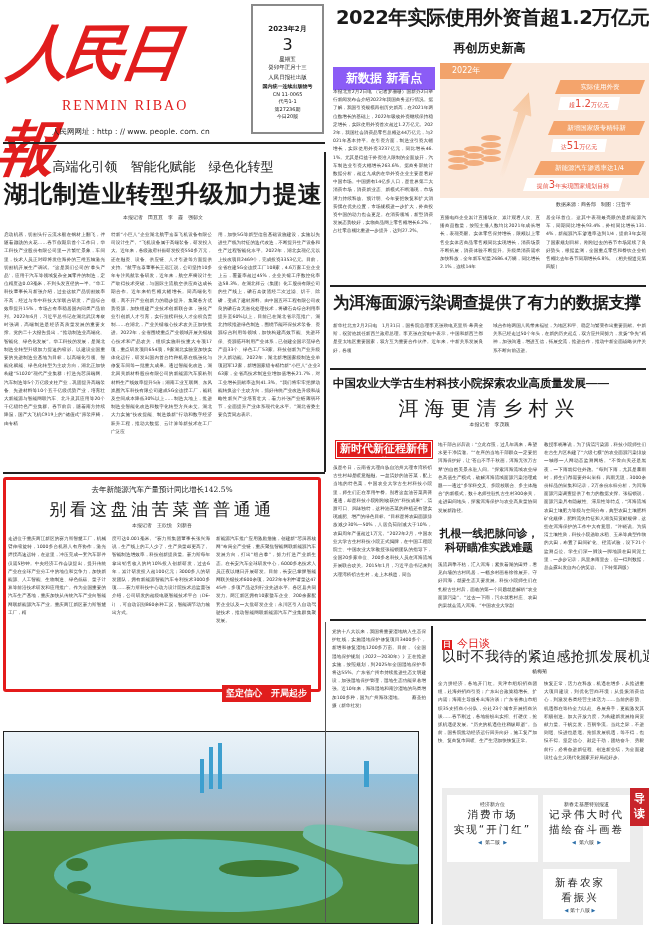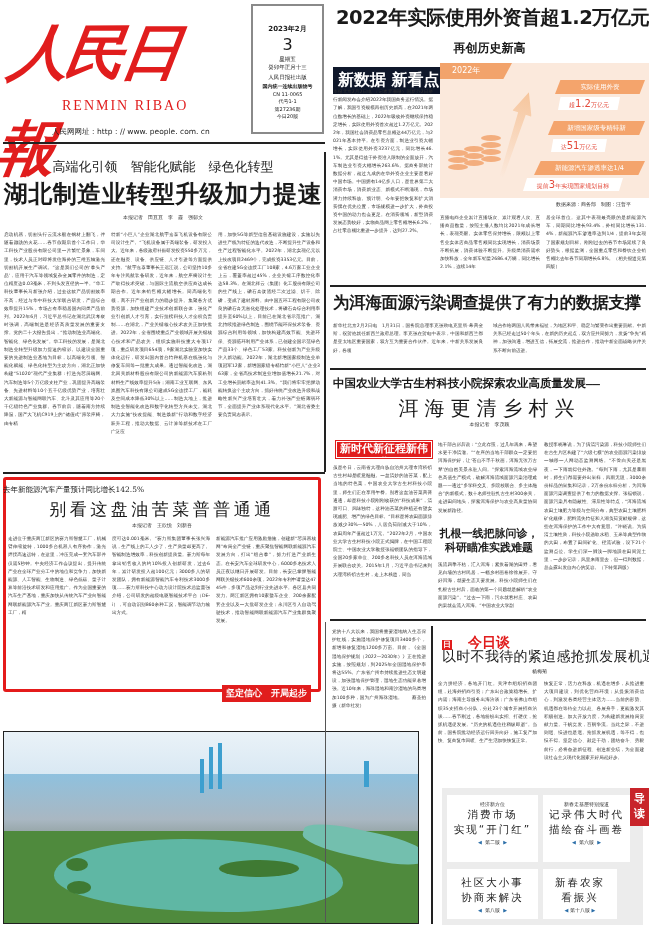--- a/index.html
+++ b/index.html
@@ -12,21 +12,21 @@
   .logo-en { left: 62px; top: 98px; font-family: "Liberation Serif", serif; color: #e11d1d; font-size: 14px; letter-spacing: 2px; }
   .website { left: 52px; top: 127px; font-size: 7.5px; color: #222; }
   .datebox { left: 251px; top: 4px; width: 73px; height: 130px; border: 2px solid #8a8a8a; text-align: center; font-size: 5.5px; line-height: 1.5; padding-top: 6px; }
   .datebox .ym { font-size: 7px; font-weight: bold; margin-top: 12px; }
   .datebox .day { font-size: 16px; line-height: 20px; }
   .datebox .small { font-size: 5px; }
 
   
   .top-headline { left: 336px; top: 4px; width: 310px; font-family: "DejaVu Sans", sans-serif; font-weight: bold; font-size: 19.5px; letter-spacing: -0.5px; white-space: nowrap; }
   .top-sub { left: 330px; top: 40px; width: 319px; text-align: center; font-family: "DejaVu Serif", serif; font-weight: bold; font-size: 12px; }
-  .tag-red { background: #0f172a; color: #fff; font-weight: bold; font-size: 16px; padding: 3px 5px; white-space: nowrap; }
+  .tag-red { background: #8b5cf6; color: #fff; font-weight: bold; font-size: 12px; padding: 3px 13px; white-space: nowrap; }
 
   .info-panel { left: 440px; top: 63px; width: 209px; height: 135px; background: #fbe9dc; }
   .info-yr { left: 440px; top: 63px; width: 72px; height: 16px; background: #f2a36b; color: #fff; font-size: 8px; line-height: 16px; padding-left: 12px; clip-path: polygon(0 0, 100% 0, 88% 100%, 0 100%); }
   .info-band { background: #f4a46c; color: #fff; font-size: 6.5px; text-align: center; line-height: 14px; height: 14px; clip-path: polygon(6% 0, 100% 0, 94% 100%, 0 100%); }
   .info-val { background: #fff; color: #e3493a; font-size: 6px; text-align: center; height: 13px; line-height: 13px; clip-path: polygon(4% 0, 100% 0, 96% 100%, 0 100%); }
   .info-val b { font-size: 10px; font-weight: normal; }
   .coin { background: #f3ae7e; border-radius: 50%; width: 20px; height: 6px; }
   .arrow { left: 505px; top: 90px; width: 20px; height: 90px; background: linear-gradient(to top, #fbe9dc, #f6c59c); clip-path: polygon(50% 0, 100% 25%, 70% 25%, 60% 100%, 40% 100%, 30% 25%, 0 25%); transform: rotate(18deg); }
   .credit { font-size: 5px; color: #333; white-space: nowrap; }
 
@@ -34,41 +34,41 @@
   .text { font-size: 4.6px; line-height: 8.2px; color: #333; text-align: justify; overflow: hidden; word-break: break-all; }
 
   .rule { background: #222; height: 2px; }
   .vrule { background: #222; width: 1.5px; }
 
   .kicker { font-family: "DejaVu Serif", serif; font-size: 13px; text-align: center; white-space: nowrap; color: #222; }
   .hubei-title { font-family: "DejaVu Sans", sans-serif; font-weight: bold; font-size: 24px; letter-spacing: 0.5px; text-align: center; white-space: nowrap; }
   .byline { font-size: 5px; text-align: center; color: #333; white-space: nowrap; }
 
   .li-title { font-family: "DejaVu Serif", serif; font-weight: bold; font-size: 16.5px; white-space: nowrap; letter-spacing: -0.3px; }
-  .agri-kicker { font-family: Liberation Mono, monospace; font-weight: bold; font-size: 11.5px; white-space: nowrap; }
+  .agri-kicker { font-family: Liberation Sans, sans-serif; font-weight: bold; font-size: 11.5px; white-space: nowrap; }
   .agri-title { font-family: "DejaVu Sans", sans-serif; font-size: 20px; letter-spacing: 6px; white-space: nowrap; text-align: center; }
   .red-banner { background: #e11d1d; color: #fff; font-weight: bold; font-size: 11px; border: 1.5px solid #fff; outline: 1.5px solid #e11d1d; text-align: center; }
   .subhead { font-family: "DejaVu Serif", serif; font-weight: bold; font-size: 11px; line-height: 14px; }
 
   .cq-box { left: 3px; top: 477px; width: 318px; height: 215px; border: 3px solid #e41b1b; border-radius: 3px; }
-  .cq-kicker { font-family: "DejaVu Serif", serif; font-size: 7.5px; white-space: nowrap; text-align: left; }
+  .cq-kicker { font-family: "DejaVu Serif", serif; font-size: 7.5px; white-space: nowrap; text-align: center; }
   .cq-title { font-family: "DejaVu Sans", sans-serif; font-size: 17px; letter-spacing: 3.5px; white-space: nowrap; text-align: center; }
   .cq-tag { background: #e11d1d; color: #fff; font-weight: bold; font-size: 9px; padding: 2px 4px; white-space: nowrap; }
 
   .photo { left: 3px; top: 731px; width: 416px; height: 193px; border: 1px solid #222; overflow: hidden; }
   .sky { position: absolute; left: 0; top: 0; width: 100%; height: 35%; background: linear-gradient(#eaf2f8, #cfe3f0); }
   .city { position: absolute; left: 0; top: 22%; width: 100%; height: 40%; background: linear-gradient(#8fc1de, #a9b7c2 60%, #7d8f86); }
   .greens { position: absolute; left: 0; top: 52%; width: 100%; height: 48%; background: #4f8a3d; }
   .lake { position: absolute; left: 12%; top: 56%; width: 70%; height: 38%; background: #5fb7a4; border-radius: 45% 55% 40% 60% / 50% 60% 40% 50%; }
   .lake2 { position: absolute; left: 72%; top: 52%; width: 30%; height: 14%; background: #73bfae; border-radius: 40%; transform: rotate(12deg); }
   .island { position: absolute; background: #3f7a33; border-radius: 50%; }
   .tower { position: absolute; background: #3d9fcf; }
 
   .today-icon { display: inline-block; background: #e11d1d; color: #fff; font-size: 8px; width: 10px; height: 10px; line-height: 10px; text-align: center; font-weight: bold; }
-  .today-label { color: #e11d1d; font-weight: bold; font-size: 14px; margin-left: 11px; }
+  .today-label { color: #e11d1d; font-weight: normal; font-size: 11px; }
   .op-title { font-family: "DejaVu Sans", sans-serif; font-size: 14px; white-space: nowrap; letter-spacing: 0.3px; }
 
   .guide-wrap { left: 442px; top: 788px; width: 201px; height: 137px; background: #ececec; }
   .guide-card { position: absolute; background: #fff; text-align: center; }
   .guide-kick { font-family: "DejaVu Serif", serif; font-size: 5px; color: #333; margin-top: 6px; }
   .guide-title { font-family: "DejaVu Sans", sans-serif; font-size: 10.5px; letter-spacing: 2px; line-height: 15px; color: #222; }
   .guide-page { font-size: 5px; color: #333; margin-top: 2px; }
   .guide-page .tri { color: #2b6ea8; font-size: 5px; }
   .guide-tab { left: 630px; top: 788px; width: 19px; height: 38px; background: #c8242a; color: #fff; font-weight: bold; font-size: 11px; text-align: center; line-height: 15px; padding-top: 3px; }
 </style>
@@ -211,24 +211,19 @@
     <div class="guide-title">记录伟大时代</div>
     <div class="guide-title">描绘奋斗画卷</div>
     <div class="guide-page"><span class="tri">◀</span>&nbsp;&nbsp;<span>第六版</span>&nbsp;&nbsp;<span class="tri">▶</span></div>
   </div>
   <div class="guide-card" style="left:5px;top:7px;width:91px;height:67px">
     <div class="guide-kick">经济新方位</div>
     <div class="guide-title">消费市场</div>
     <div class="guide-title">实现“开门红”</div>
     <div class="guide-page"><span class="tri">◀</span>&nbsp;&nbsp;<span>第二版</span>&nbsp;&nbsp;<span class="tri">▶</span></div>
   </div>
-  <div class="guide-card" style="left:5px;top:81px;width:91px;height:50px;padding-top:6px">
-    <div class="guide-title">社区大小事</div>
-    <div class="guide-title">协商来解决</div>
-    <div class="guide-page"><span class="tri">◀</span>&nbsp;&nbsp;<span>第八版</span>&nbsp;&nbsp;<span class="tri">▶</span></div>
-  </div>
   <div class="guide-card" style="left:101px;top:81px;width:74px;height:50px;padding-top:6px">
     <div class="guide-title">新春农家</div>
     <div class="guide-title">看振兴</div>
     <div class="guide-page"><span class="tri">◀</span>&nbsp;<span>第十八版</span>&nbsp;<span class="tri">▶</span></div>
   </div>
 </div>
 <div class="abs guide-tab" style="word-break:break-all;width:19px">导读</div>
 
 </body></html>

